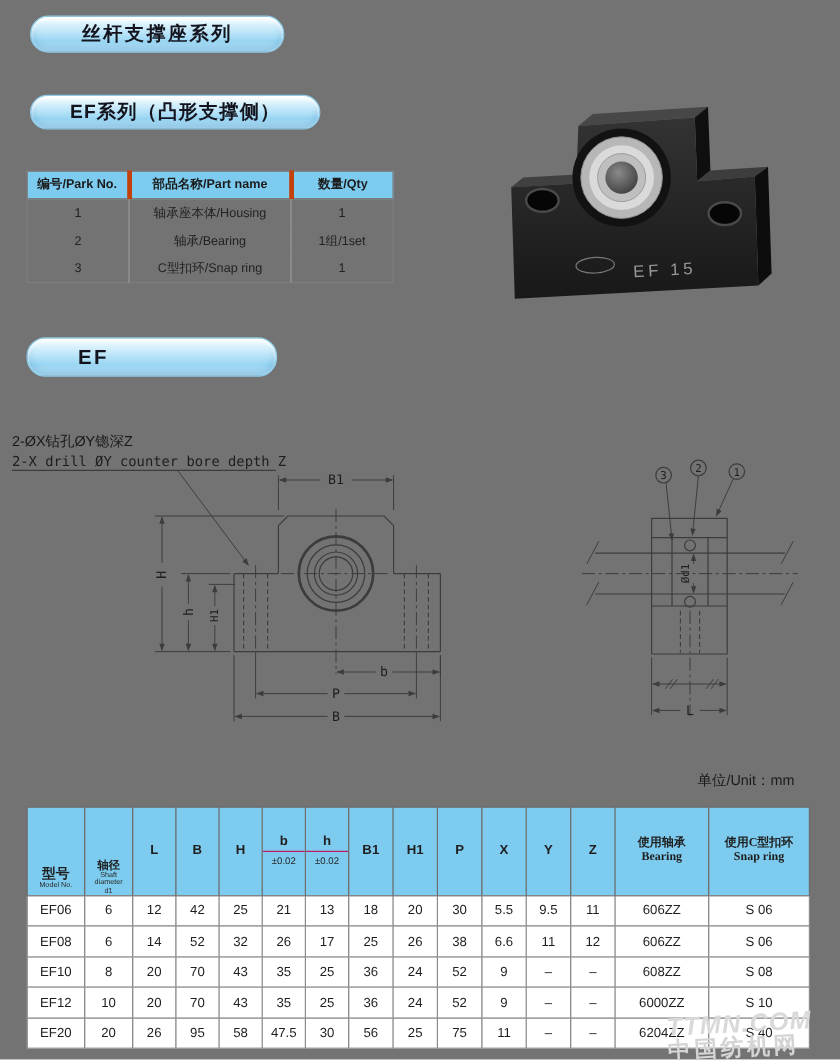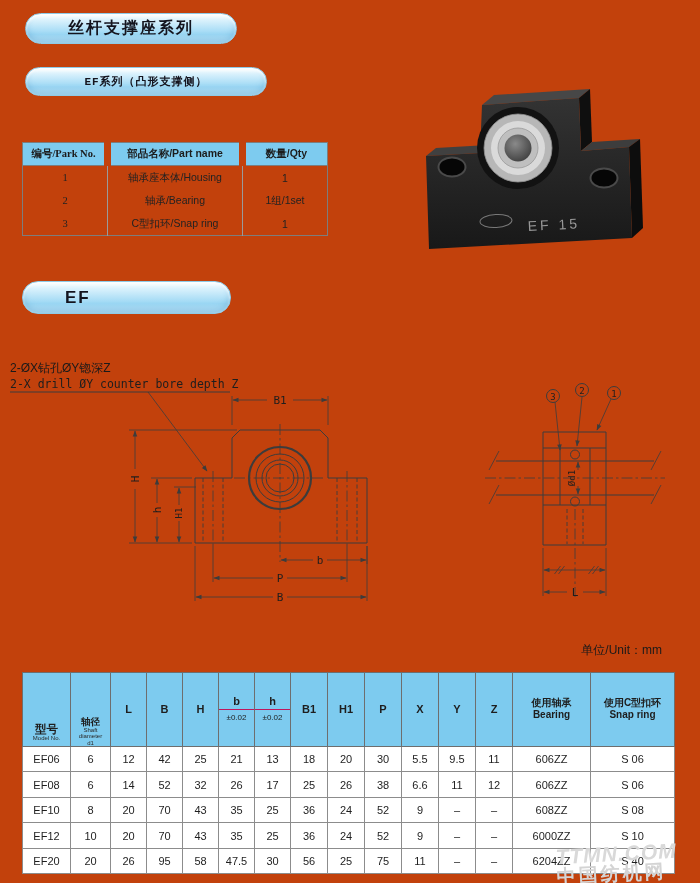--- a/index.html
+++ b/index.html
@@ -1,47 +1,47 @@
 <!DOCTYPE html>
 <html><head>
 <meta charset="utf-8">
 <style>
   html,body{margin:0;padding:0;background:#fff;}
-  #page{position:relative;width:700px;height:883px;background:#c2410c;overflow:hidden;
+  #page{position:relative;width:700px;height:883px;background:#737373;overflow:hidden;
         font-family:"Liberation Sans", sans-serif;color:#1a1a1a;}
   
   .pill{position:absolute;border-radius:16px;border:1px solid #8ecbe8;
         background:linear-gradient(180deg,#ffffff 0%,#d9f1fc 22%,#9bd7f4 70%,#c2e8fa 100%);
         box-shadow:inset 0 2px 3px rgba(255,255,255,.9), inset 0 -4px 6px rgba(90,160,205,.45);
         display:flex;align-items:center;justify-content:center;
         font-weight:bold;color:#14141e;}
   #banner1{left:25px;top:13px;width:210px;height:29px;font-size:16px;letter-spacing:2px;}
-  #banner2{left:25px;top:67px;width:240px;height:27px;font-size:11px;letter-spacing:1px;font-family:Liberation Mono, monospace;}
+  #banner2{left:25px;top:79px;width:240px;height:27px;font-size:16px;letter-spacing:1px;}
   #banner3{left:22px;top:281px;width:165px;height:31px;font-size:17px;font-weight:bold;
            justify-content:flex-start;padding-left:42px;letter-spacing:2px;}
   
   #parts-table{position:absolute;left:22px;top:142px;width:305px;border-collapse:collapse;
                table-layout:fixed;font-size:10.5px;color:#222;border:1px solid #7d7d7d;}
   #parts-table th{background:#7dcbef;font-weight:bold;height:20px;border-bottom:1px solid #7d7d7d;
-                  border-left:7px solid #c2410c;color:#1c1c1c;}
+                  border-left:4px solid #c2410c;color:#1c1c1c;}
   #parts-table td{height:21px;text-align:center;border-left:1px solid #9a9a9a;}
-  #parts-table th:first-child,#parts-table td:first-child{border-left:none;font-family:Liberation Serif, serif;}
+  #parts-table th:first-child,#parts-table td:first-child{border-left:none;}
   
   #spec-table{position:absolute;left:22px;top:672px;width:652px;border-collapse:collapse;
               table-layout:fixed;font-size:11px;color:#1e1e1e;border:1px solid #6e6e6e;}
   #spec-table th{background:#7dcbef;border:1px solid #6e6e6e;padding:0;height:32px;
                  font-weight:bold;vertical-align:middle;line-height:1.05;}
   #spec-table td{border:1px solid #8c8c8c;height:22.5px;text-align:center;background:#fff;}
   .th-main{font-size:11.5px;margin-top:45px;}
   .th-tiny{font-size:6px;font-weight:normal;line-height:1.05;color:#2a2a2a;}
   .th-cn-sm{font-size:9.5px;margin-top:44px;}
   .tol-top{font-size:11px;height:16px;display:flex;align-items:center;justify-content:center;}
   .tol-bot{font-size:8px;font-weight:normal;border-top:1px solid #be185d;height:15px;
            display:flex;align-items:center;justify-content:center;}
-  .th-two{font-size:10px;font-weight:bold;line-height:1.2;}
+  .th-two{font-size:10px;font-weight:bold;line-height:1.2;font-family:Liberation Serif, serif;}
   
   .ln{stroke:#3c3c3c;stroke-width:1;fill:none;}
   .thk{stroke:#3c3c3c;stroke-width:2.2;fill:none;}
   .thin{stroke:#3c3c3c;stroke-width:0.8;fill:none;}
   .dsh{stroke:#3c3c3c;stroke-width:0.9;fill:none;stroke-dasharray:4 2.5;}
   .ctr{stroke:#3c3c3c;stroke-width:0.8;fill:none;stroke-dasharray:11 3 2.5 3;}
   .dt{font-family:"DejaVu Sans Mono",monospace;font-size:11px;fill:#1e1e1e;}
   .dt9{font-family:"DejaVu Sans Mono",monospace;font-size:9px;fill:#1e1e1e;}
   .note{font-family:"DejaVu Sans Mono",monospace;font-size:11.5px;fill:#1e1e1e;}
   .cjk{font-family:"Liberation Sans",sans-serif;font-size:12px;fill:#1a1a1a;}

